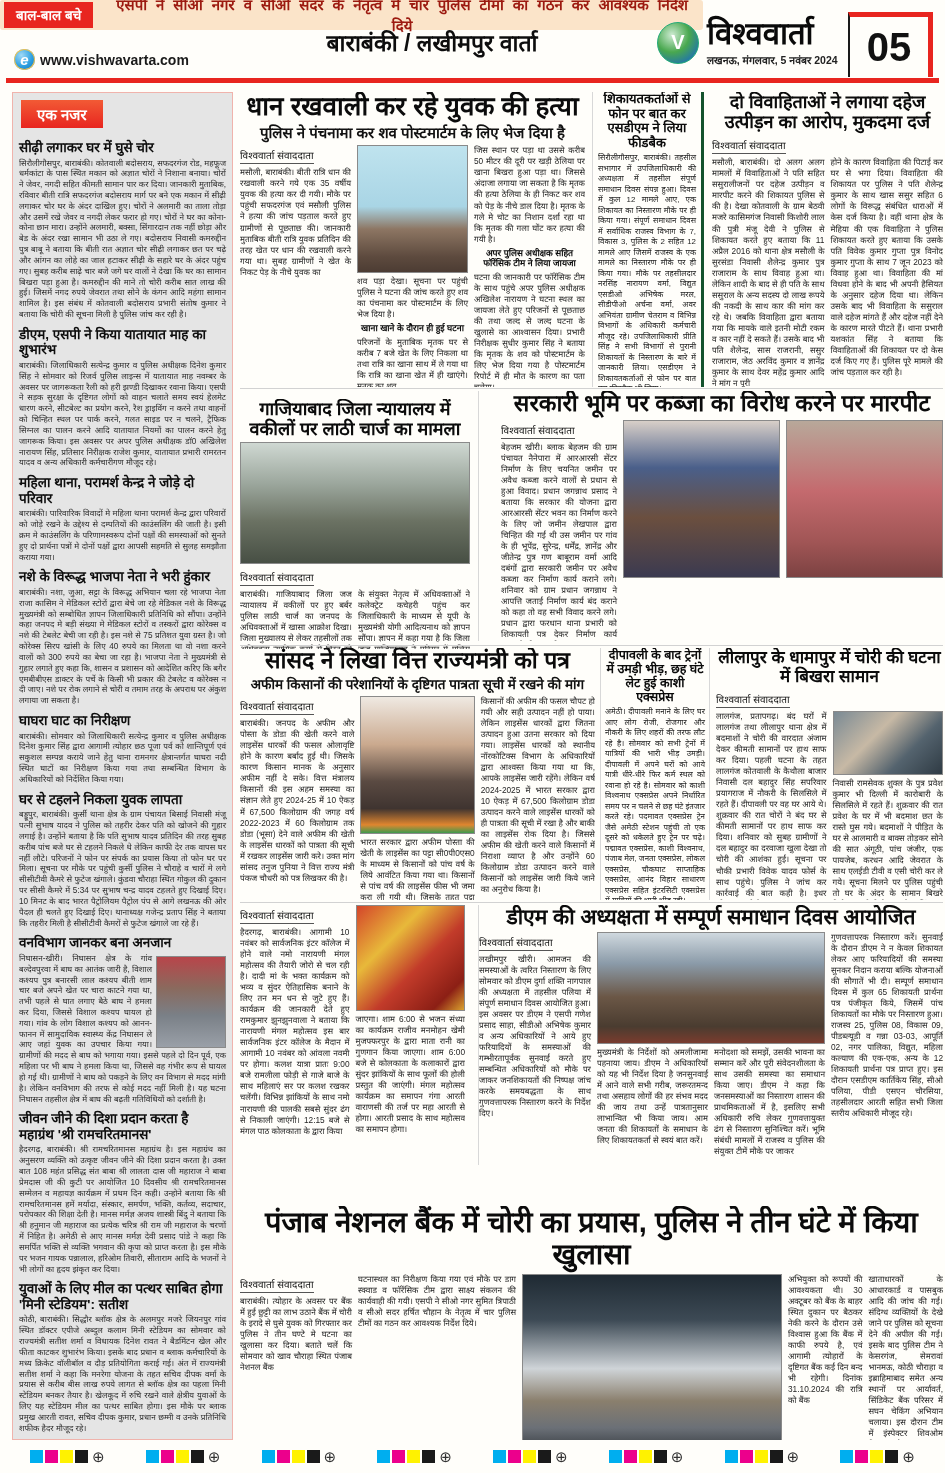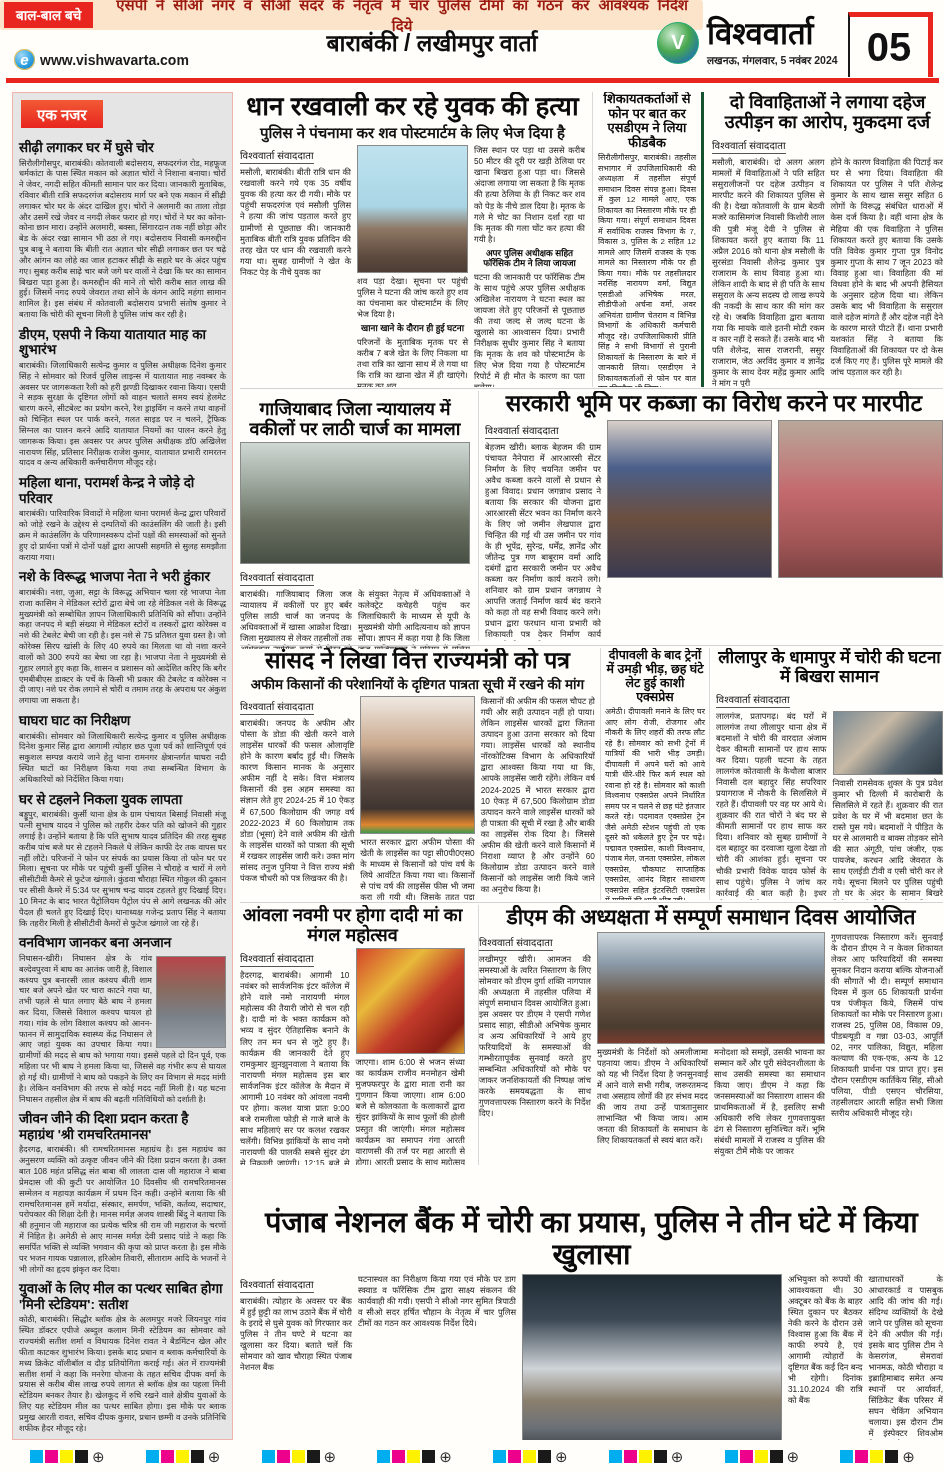--- a/index.html
+++ b/index.html
@@ -36,21 +36,21 @@
   #art-murder .sub{font-size:15px;}
   .victimph{width:100%;height:128px;background:linear-gradient(180deg,#bfe3ee 0%,#a9d5e5 48%,#8d7663 66%,#5d4a3e 88%,#4c3c33 100%);margin-bottom:3px;}
   #art-feedback{left:592px;top:92px;width:112px;height:295px;border-left:1px solid #d8d8d8;border-right:3px solid #14532d;padding:0 5px;}
   #art-feedback .h{font-size:13px;}
   #art-feedback .bd{font-size:7.9px;}
   #art-dahej{left:712px;top:92px;width:231px;height:295px;}
   #art-dahej .h{font-size:18px;}
   #art-vakil{left:240px;top:399px;width:230px;height:250px;}
   #art-vakil .h{font-size:18px;}
   .vakilph{width:100%;height:122px;background:linear-gradient(180deg,#cfd8d2 0%,#9aa59b 35%,#6b7263 65%,#474f44 100%);margin-bottom:3px;}
-  #art-kabza{left:478px;top:391px;width:465px;height:250px;border-left:1px solid #d8d8d8;padding-left:6px;}
+  #art-kabza{left:478px;top:391px;width:465px;height:250px;border-left:1px solid #d8d8d8;padding-left:22px;}
   #art-kabza .h{font-size:23px;}
   .kabzarow{display:flex;gap:6px;}
   .kabzacol1{width:116px;flex:none;}
   .injph1{flex:1;height:158px;background:linear-gradient(180deg,#d8cfc8 0%,#4a5f8a 30%,#6b4f3f 62%,#3b3a50 100%);}
   .injph2{flex:1;height:158px;background:linear-gradient(180deg,#b8a89a 0%,#c46a6e 45%,#a05555 78%,#7c4242 100%);}
   #art-mp{left:240px;top:648px;width:355px;height:252px;}
   #art-mp .h{font-size:23px;}
   #art-mp .sub{font-size:13.5px;}
   .mpph{width:100%;height:138px;background:linear-gradient(180deg,#efe9e2 0%,#caa98e 35%,#5a4a42 62%,#3f3430 82%,#e0862f 94%,#3f9a4d 100%);margin-bottom:3px;}
   #art-trains{left:600px;top:648px;width:110px;height:252px;border-left:1px solid #d8d8d8;border-right:1px solid #d8d8d8;padding:0 4px;}
@@ -261,21 +261,20 @@
       <div class="col">
         <div class="theftph ph"></div>
         <p class="bd">निवासी रामसेवक शुक्ल के पुत्र प्रवेश कुमार भी दिल्ली में कारोबारी के सिलसिले में रहते हैं। शुक्रवार की रात प्रवेश के घर में भी बदमाश छत के रास्ते घुस गये। बदमाशों ने पीड़ित के घर से आलमारी व बाक्स तोड़कर सोने की सात अंगूठी, पांच जंजीर, एक पायजेब, करधन आदि जेवरात के साथ एलईडी टीवी व एसी चोरी कर ले गये। सूचना मिलने पर पुलिस पहुंची तो घर के अंदर के सामान बिखरे मिले। प्रभारी निरीक्षक नरेन्द्र सिंह का कहना है कि जांच कर शीघ्र घटना का खुलासा किया जाएगा।</p>
       </div>
     </div>
   </article>
 
   <div class="mainrule" style="top:902px"></div>
 
   <article class="art" id="art-mahotsav">
-    <h2 class="h">आंवला नवमी पर होगा दादी मां का मंगल महोत्सव</h2>
     <div class="cols">
       <div class="col">
         <span class="by">विश्ववार्ता संवाददाता</span>
         <p class="bd">हैदरगढ़, बाराबंकी। आगामी 10 नवंबर को सार्वजनिक इंटर कॉलेज में होने वाले नमो नारायणी मंगल महोत्सव की तैयारी जोरो से चल रही है। दादी मां के भक्त कार्यक्रम को भव्य व सुंदर ऐतिहासिक बनाने के लिए तन मन धन से जुटे हुए हैं। कार्यक्रम की जानकारी देते हुए रामकुमार झुनझुनवाला ने बताया कि नारायणी मंगल महोत्सव इस बार सार्वजनिक इंटर कॉलेज के मैदान में आगामी 10 नवंबर को आंवला नवमी पर होगा। कलश यात्रा प्रातः 9:00 बजे रामलीला फोड़ी से गाजे बाजे के साथ महिलाएं सर पर कलश रखकर चलेंगी। विभिन्न झांकियों के साथ नमो नारायणी की पालकी सबसे सुंदर ढंग से निकाली जाएंगी। 12:15 बजे से मंगल पाठ कोलकाता के द्वारा किया</p>
       </div>
       <div class="col">
         <div class="deityph ph"></div>
         <p class="bd">जाएगा। शाम 6:00 से भजन संध्या का कार्यक्रम राजीव मनमोहन खेमी मुजफ्फरपुर के द्वारा माता रानी का गुणगान किया जाएगा। शाम 6:00 बजे से कोलकाता के कलाकारों द्वारा सुंदर झांकियों के साथ फूलों की होली प्रस्तुत की जाएंगी। मंगल महोत्सव कार्यक्रम का समापन गंगा आरती वाराणसी की तर्ज पर महा आरती से होगा। आरती प्रसाद के साथ महोत्सव का समापन होगा।</p>
       </div>
     </div>

